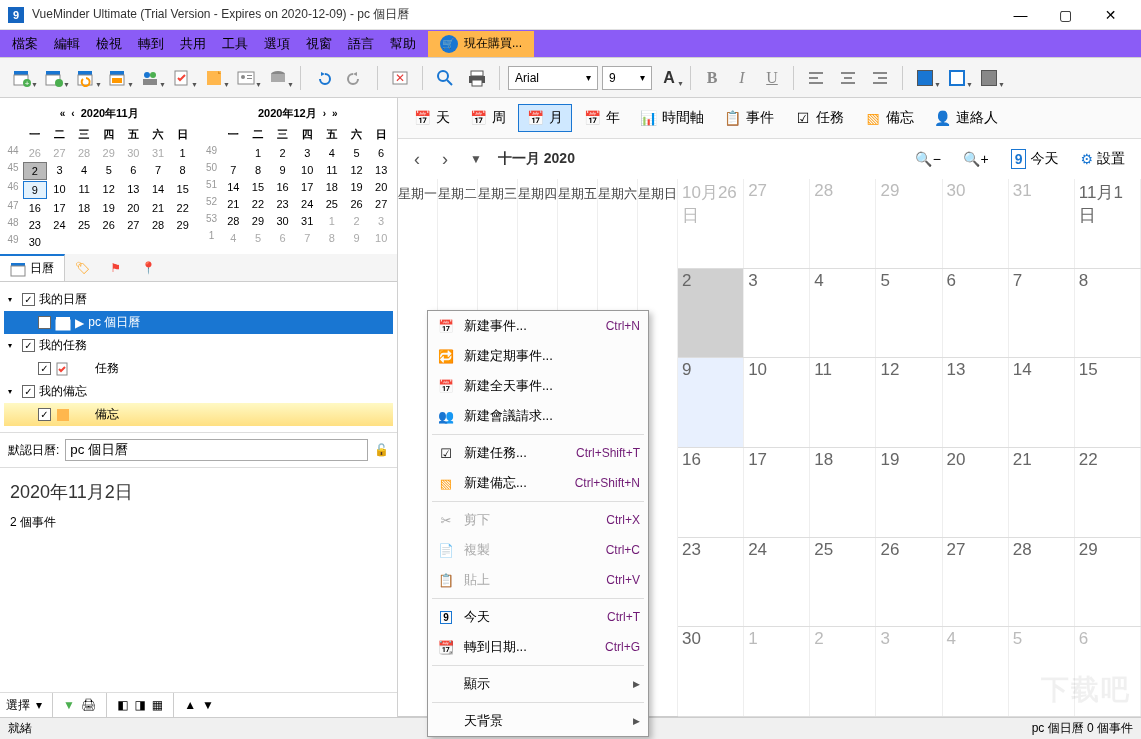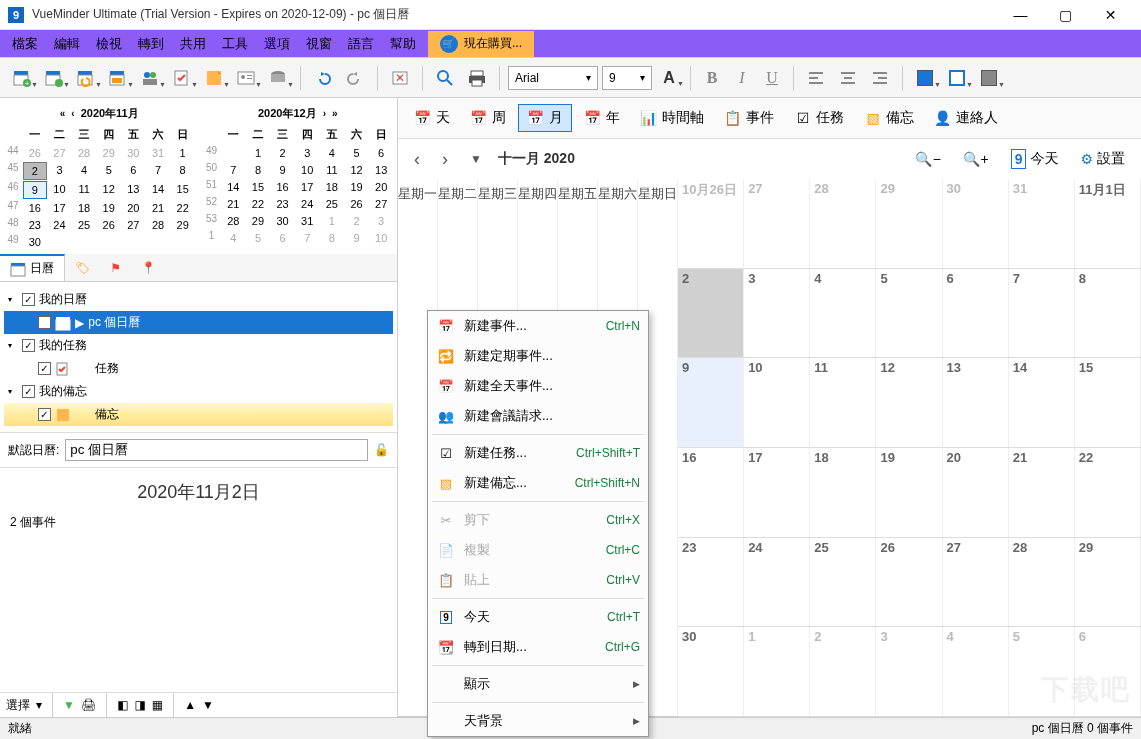--- a/index.html
+++ b/index.html
@@ -58,21 +58,21 @@
 .expander { font-size: 8px; width: 10px; }
 .cbox { width: 13px; height: 13px; border: 1px solid #666; background: #fff; text-align: center; line-height: 11px; font-size: 10px; }
 .noteitem { background: linear-gradient(#fff9c4, #ffe082); }
 
 
 .defrow { display: flex; align-items: center; gap: 6px; padding: 6px 8px; border-top: 1px solid #ddd; }
 .defrow input { flex: 1; height: 22px; border: 1px solid #aaa; padding: 0 4px; }
 
 
 .detail { border-top: 1px solid #ddd; padding: 12px 10px; }
-.detail h2 { font-size: 18px; color: #333; font-weight: normal; margin-bottom: 10px; text-align: center; }
+.detail h2 { font-size: 18px; color: #333; font-weight: normal; margin-bottom: 10px; }
 
 
 .leftbottom { display: flex; align-items: center; gap: 6px; padding: 0 6px; border-top: 1px solid #ddd; margin-top: auto; }
 
 
 .viewtabs { display: flex; align-items: center; gap: 4px; padding: 6px 8px; border-bottom: 1px solid #ddd; background: #fafafa; }
 .viewtab { display: flex; align-items: center; gap: 4px; padding: 4px 8px; font-size: 14px; }
 .viewtab.active { background: #cfe8ff; border: 1px solid #1976d2; }
 .vicon { width: 18px; height: 18px; display: inline-flex; align-items: center; justify-content: center; }
 
@@ -82,31 +82,31 @@
 .monthhdr h1 { font-size: 14px; font-weight: bold; color: #333; }
 .monthhdr .spacer { flex: 1; }
 .hdrbtn { display: flex; align-items: center; gap: 4px; padding: 4px 6px; font-size: 14px; }
 
 
 .calgrid-wrap { flex: 1; display: flex; }
 .dowrow { display: grid; grid-template-columns: repeat(7, 1fr); border-bottom: 1px solid #ccc; }
 .dowcell { text-align: center; padding: 6px 0; font-size: 13px; color: #444; border-right: 1px solid #eee; }
 .weeks { flex: 1; display: grid; grid-template-rows: repeat(6, 1fr); }
 .week { display: grid; grid-template-columns: repeat(7, 1fr); border-bottom: 1px solid #ddd; }
-.daycell { border-right: 1px solid #eee; padding: 2px 4px; font-size: 13px; color: #666; position: relative; font-weight: bold; }
+.daycell { border-right: 1px solid #eee; padding: 2px 4px; font-size: 17px; color: #666; position: relative; }
 .daycell.dim { color: #bbb; }
 .daycell.sel { background: #d0d0d0; }
 .daycell.today { background: #e8f0fe; }
 
 
 .ctxmenu { position: absolute; left: 427px; top: 310px; width: 222px; background: #fcfcfc; border: 1px solid #999; box-shadow: 3px 3px 6px rgba(0,0,0,.25); z-index: 100; }
 .ctxitem { display: flex; align-items: center; padding: 5px 8px; gap: 8px; font-size: 13px; }
 .ctxicon { width: 20px; height: 20px; display: flex; align-items: center; justify-content: center; }
 .ctxlabel { flex: 1; }
-.ctxsc { color: #15803d; font-size: 12px; }
+.ctxsc { color: #701a75; font-size: 12px; }
 .ctxsep { height: 1px; background: #ddd; margin: 3px 4px; }
 .ctxitem.disabled { color: #aaa; }
 .subarr { font-size: 9px; color: #555; }
 
 
 .statusbar { height: 22px; background: #f0f0f0; border-top: 1px solid #ccc; display: flex; align-items: center; padding: 0 8px; font-size: 12px; }
 .statusbar .filler { flex: 1; }
 
 
 .watermark { position: absolute; right: 10px; bottom: 30px; font-size: 28px; font-weight: bold; color: rgba(0,0,0,0.06); letter-spacing: 2px; }

